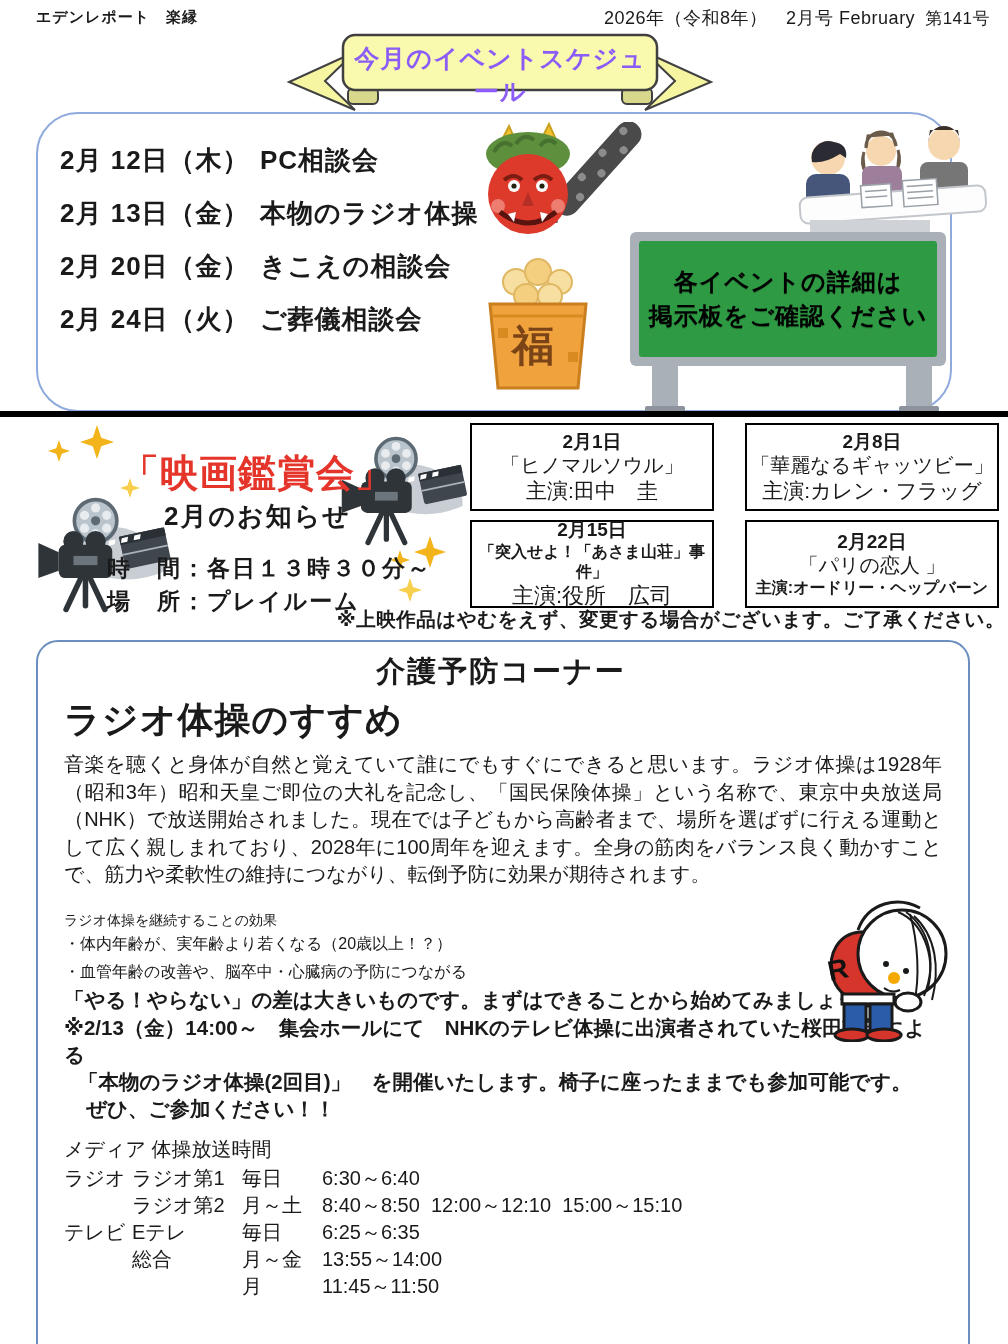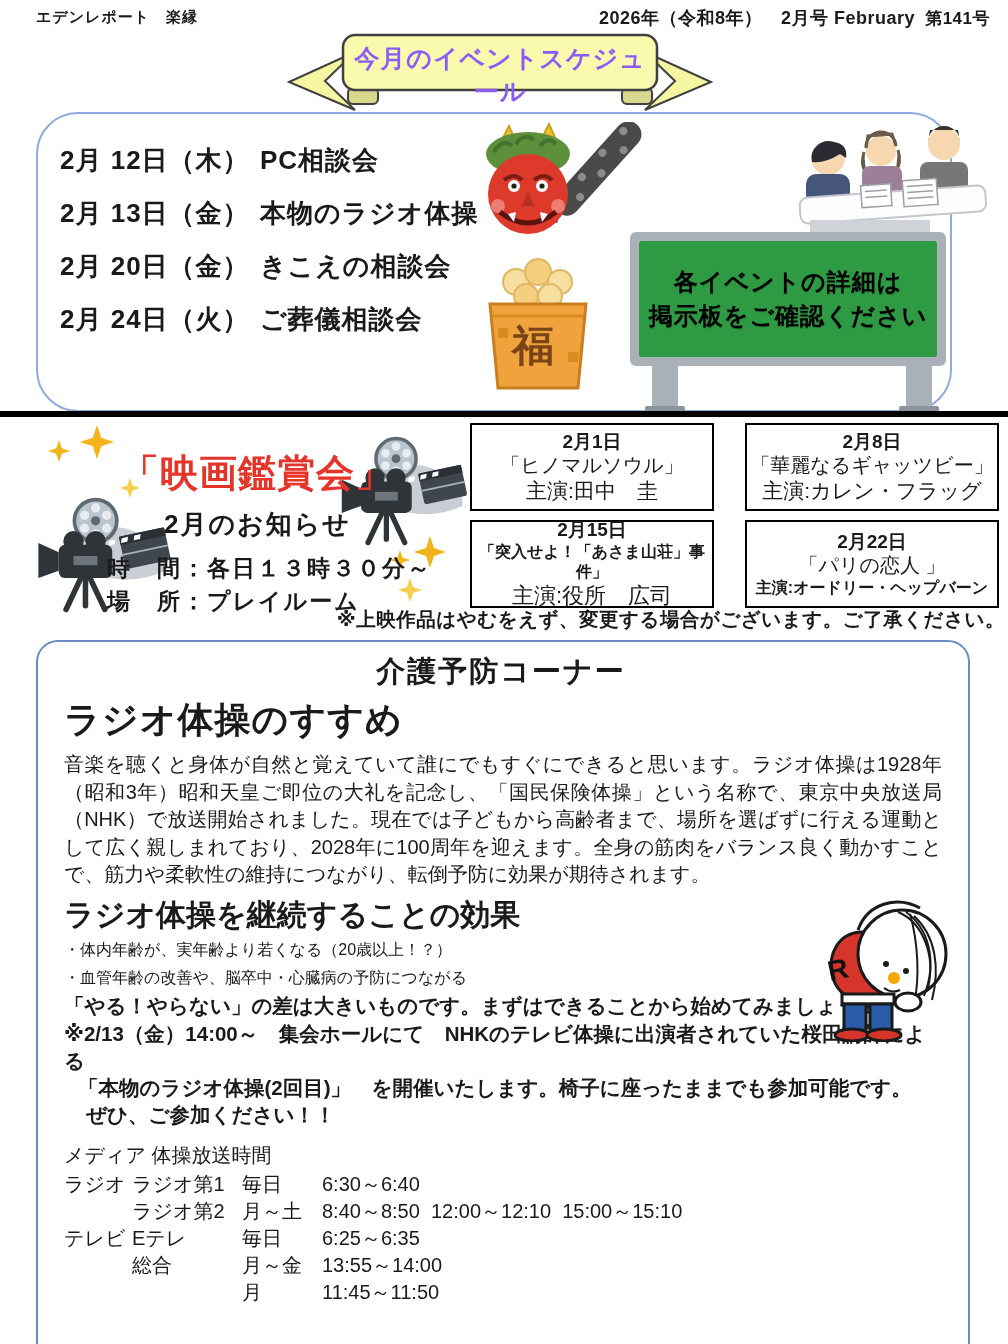--- a/index.html
+++ b/index.html
@@ -1,21 +1,21 @@
 <!DOCTYPE html>
 <html><head>
 <meta charset="utf-8">
 <style>
   html,body{margin:0;padding:0;background:#ffffff;}
   .page{position:relative;width:1008px;height:1344px;background:#ffffff;overflow:hidden;
         font-family:"Liberation Sans","DejaVu Sans",sans-serif;color:#1a1a1a;}
 
   
   .report-name{position:absolute;left:36px;top:8px;font-size:15px;font-weight:bold;letter-spacing:1px;}
-  .issue-info{position:absolute;right:18px;top:6px;font-size:18px;font-weight:bold;letter-spacing:.5px;}
+  .issue-info{position:absolute;right:18px;top:6px;font-size:18px;font-weight:normal;letter-spacing:.5px;}
   .issue-number{font-size:17px;margin-left:10px;}
 
   
   .banner{position:absolute;left:285px;top:30px;width:430px;height:82px;}
   .banner-title{position:absolute;left:60px;top:12px;width:310px;text-align:center;
     font-size:25px;font-weight:bold;color:#8b5cf6;letter-spacing:1px;}
 
   
   .event-box{position:absolute;left:36px;top:112px;width:912px;height:296px;
     border:2px solid #8FAADC;border-radius:42px;background:#fff;}
@@ -36,21 +36,21 @@
   .board-leg.l{left:614px;} .board-leg.r{left:868px;}
   .board-foot{position:absolute;width:40px;height:10px;background:#8d939c;top:292px;border-radius:2px;}
   .board-foot.l{left:607px;} .board-foot.r{left:861px;}
 
   
   .divider{position:absolute;left:0;top:411px;width:1008px;height:6px;background:#000;}
 
   
   .movie-heading{position:absolute;left:85px;top:448px;width:345px;text-align:center;}
   .movie-title{font-size:38px;font-weight:bold;color:#e5352b;letter-spacing:1px;}
-  .movie-subtitle{font-size:26px;font-weight:bold;margin-top:8px;letter-spacing:2px;}
+  .movie-subtitle{font-size:26px;font-weight:bold;margin-top:0;letter-spacing:2px;}
   .movie-details{position:absolute;left:107px;top:552px;font-size:23px;font-weight:bold;line-height:33px;letter-spacing:2px;}
   .camera{position:absolute;}
   .camera.left{left:28px;top:495px;width:150px;height:120px;}
   .camera.right{left:333px;top:430px;width:140px;height:122px;}
   .sparkle{position:absolute;}
   .movie-grid{position:absolute;left:470px;top:423px;display:grid;
     grid-template-columns:244px 254px;grid-template-rows:88px 88px;gap:9px 31px;}
   .movie-card{border:2px solid #000;background:#fff;display:flex;flex-direction:column;
     justify-content:center;align-items:center;text-align:center;line-height:1.25;}
   .mc-date{font-size:19px;font-weight:bold;}
@@ -61,21 +61,21 @@
   .movie-card.c4 .mc-cast{font-size:16px;font-weight:bold;}
   .movie-note{position:absolute;right:3px;top:606px;font-size:19.5px;font-weight:bold;letter-spacing:.5px;}
 
   
   .care-box{position:absolute;left:36px;top:640px;width:934px;height:784px;
     border:2px solid #6C8EBF;border-radius:22px;background:#fff;box-sizing:border-box;
     padding:10px 30px 0 26px;}
   .care-heading{text-align:center;font-size:29px;font-weight:bold;letter-spacing:2px;}
   .care-subheading{font-size:36px;font-weight:bold;margin-top:4px;letter-spacing:1px;}
   .care-intro{font-size:20px;line-height:27.5px;margin-top:6px;width:878px;text-align:justify;}
-  .effects-heading{font-size:30px;font-weight:bold;margin-top:6px;}
+  .effects-heading{font-size:14px;font-weight:normal;margin-top:23px;}
   .effect-line{font-size:16px;line-height:28px;}
   .care-conclusion{font-size:20.5px;line-height:28px;font-weight:bold;}
   .announce{font-size:20.5px;font-weight:bold;line-height:27px;}
   .announce.i1{padding-left:14px;}
   .announce.i2{padding-left:22px;}
   .media-heading{font-size:20px;margin-top:14px;}
   .schedule{margin-top:2px;display:grid;grid-template-columns:68px 110px:80px auto;}
   .sched-row{display:grid;grid-template-columns:68px 110px 80px auto;font-size:20px;line-height:27px;}
   .sched-cell{white-space:pre;}
   .mascot-wrap{position:absolute;left:760px;top:250px;width:175px;height:150px;}

